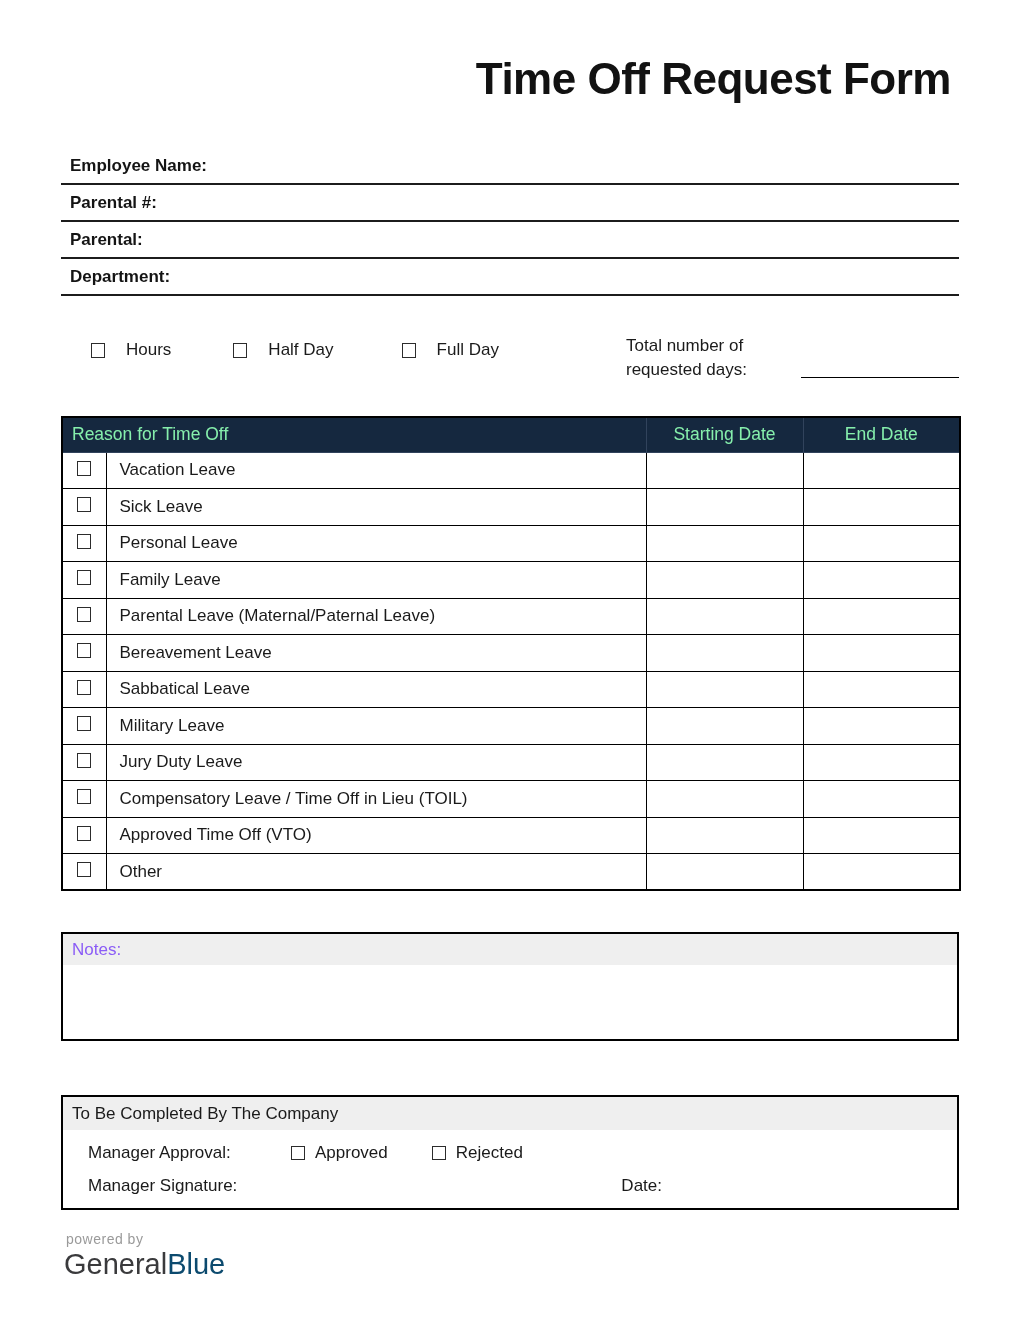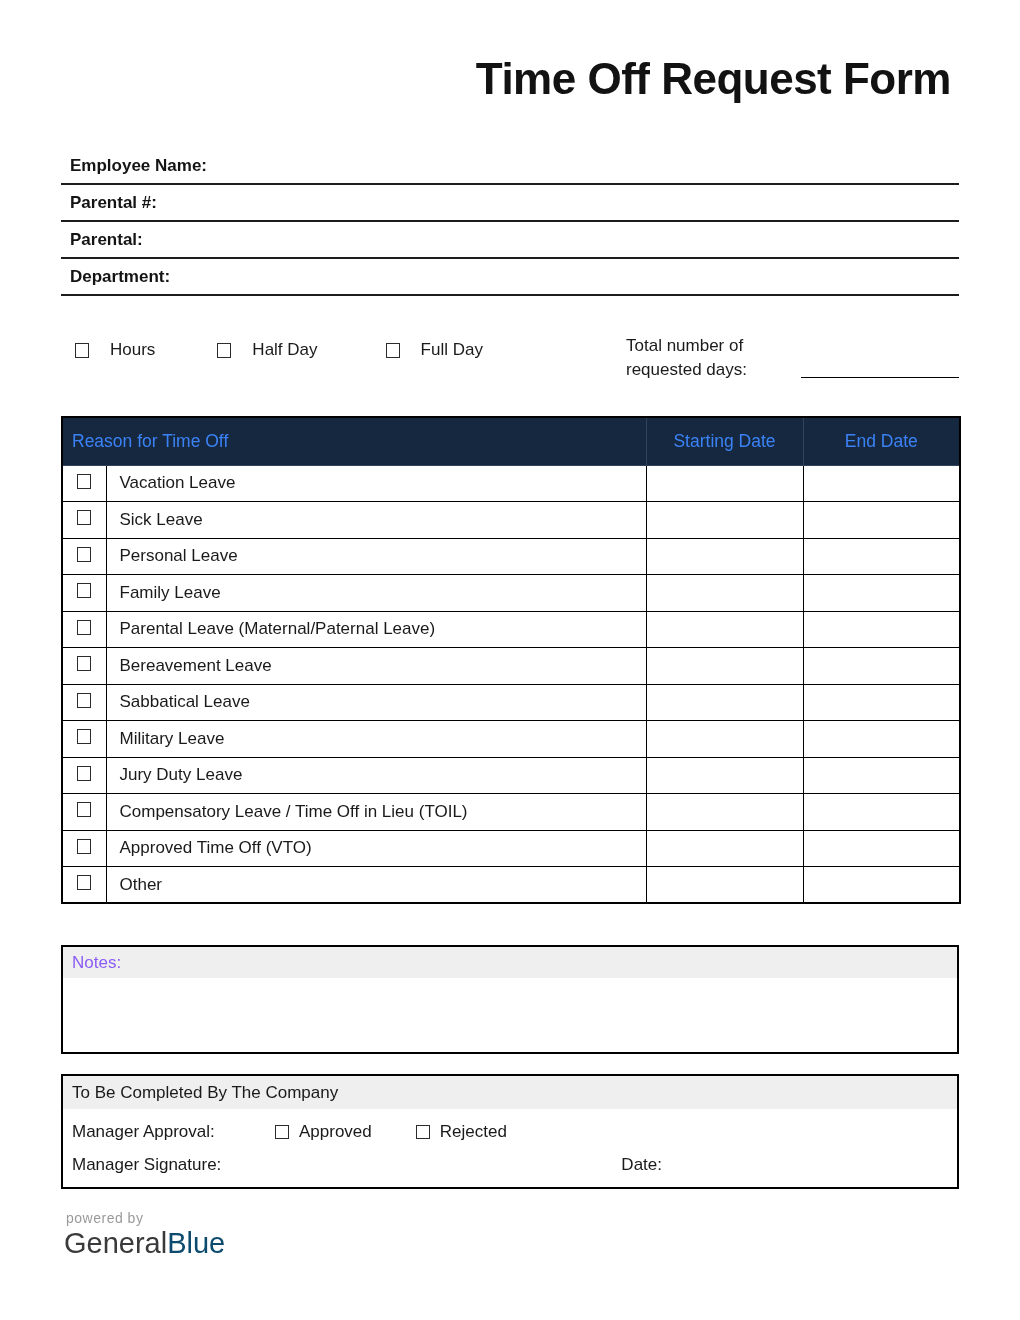--- a/index.html
+++ b/index.html
@@ -43,21 +43,21 @@
   .cb {
     display:inline-block;
     width:14px; height:15px;
     border:1.6px solid #2c2c2c;
     background:#ffffff;
     flex:0 0 auto;
   }
   .option { display:flex; align-items:center; margin-top:6px; }
   .option .cb { margin-right:21px; }
   .option-label { font-size:17px; color:#1b1b1b; }
-  .opt-hours { margin-left:14px; }
+  .opt-hours { margin-left:30px; }
   .opt-half { margin-left:62px; }
   .opt-full { margin-left:68px; }
   .total-days { margin-left:auto; display:flex; width:333px; }
   .total-label { font-size:17px; line-height:24px; width:175px; color:#1b1b1b; }
   .total-line {
     flex:1;
     border-bottom:1.5px solid #000;
     height:44px;
   }
 
@@ -65,24 +65,24 @@
   table.reason {
     margin-top:36px;
     width:898px;
     border-collapse:collapse;
     table-layout:fixed;
     border:2px solid #000;
   }
   table.reason th, table.reason td { border:1px solid #000; }
   thead th {
     background:#15283f;
-    color:#3b82f6;
+    color:#86efac;
     font-weight:400;
     font-size:17.5px;
-    height:48px;
+    height:35px;
     border:1px solid #31435c !important;
     border-top:none !important;
   }
   thead th.th-reason { text-align:left; padding-left:9px; border-left:none !important; }
   thead th.th-end { border-right:none !important; }
   tbody td { height:36.5px; background:#fff; }
   td.cb-cell { width:44px; text-align:center; }
   td.label-cell { padding-left:13px; font-size:17px; color:#1a1a1a; }
   td.date-cell { }
   col.c-cb { width:44px; }
@@ -99,35 +99,35 @@
     background:#efefef;
     height:31px;
     display:flex; align-items:center;
     padding-left:9px;
     font-size:17px; color:#8b5cf6;
   }
   .notes-body { height:74px; background:#fff; }
 
   
   .company-box {
-    margin-top:20px;
+    margin-top:54px;
     border:2px solid #000;
     width:898px;
     padding-bottom:12px;
   }
   .company-header {
     background:#efefef;
     height:33px;
     display:flex; align-items:center;
     padding-left:9px;
     font-size:17px; color:#1a1a1a;
   }
   .company-row {
     display:flex; align-items:center;
-    padding-left:9px;
+    padding-left:25px;
     margin-top:13px;
     font-size:17px; color:#1a1a1a;
     height:20px;
   }
   .approval-option { display:flex; align-items:center; }
   .approval-option .cb { width:14px; height:14px; border-width:1.4px; margin-right:10px; }
   .ap-approved { margin-left:33px; }
   .ap-rejected { margin-left:44px; }
   .approval-label { min-width:170px; }
   .sig-label { }

